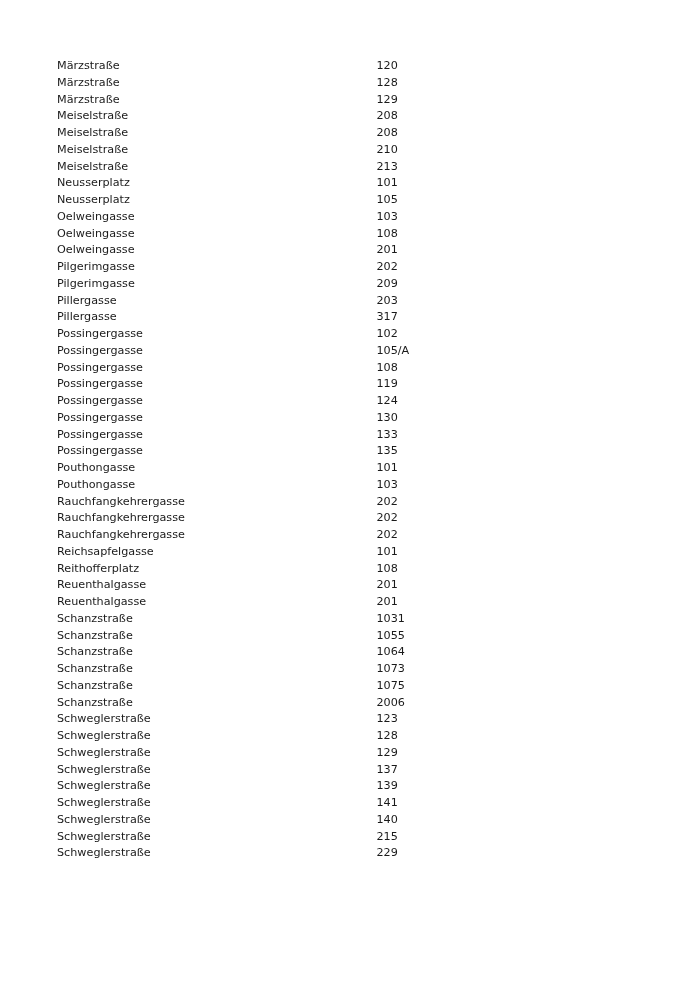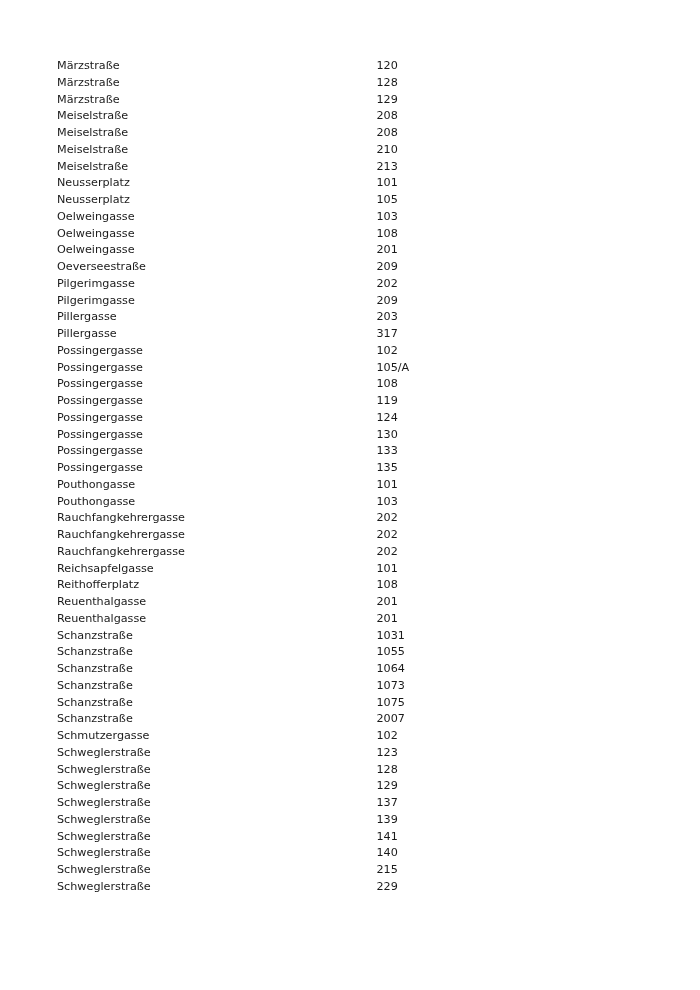--- a/index.html
+++ b/index.html
@@ -91,24 +91,20 @@
         </tr>
         <tr>
           <td class="col-street">Oelweingasse</td>
           <td class="col-number">108</td>
         </tr>
         <tr>
           <td class="col-street">Oelweingasse</td>
           <td class="col-number">201</td>
         </tr>
         <tr>
-          <td class="col-street">Oeverseestraße</td>
-          <td class="col-number">209</td>
-        </tr>
-        <tr>
           <td class="col-street">Pilgerimgasse</td>
           <td class="col-number">202</td>
         </tr>
         <tr>
           <td class="col-street">Pilgerimgasse</td>
           <td class="col-number">209</td>
         </tr>
         <tr>
           <td class="col-street">Pillergasse</td>
           <td class="col-number">203</td>
@@ -200,25 +196,21 @@
         <tr>
           <td class="col-street">Schanzstraße</td>
           <td class="col-number">1073</td>
         </tr>
         <tr>
           <td class="col-street">Schanzstraße</td>
           <td class="col-number">1075</td>
         </tr>
         <tr>
           <td class="col-street">Schanzstraße</td>
-          <td class="col-number">2007</td>
-        </tr>
-        <tr>
-          <td class="col-street">Schmutzergasse</td>
-          <td class="col-number">102</td>
+          <td class="col-number">2006</td>
         </tr>
         <tr>
           <td class="col-street">Schweglerstraße</td>
           <td class="col-number">123</td>
         </tr>
         <tr>
           <td class="col-street">Schweglerstraße</td>
           <td class="col-number">128</td>
         </tr>
         <tr>

